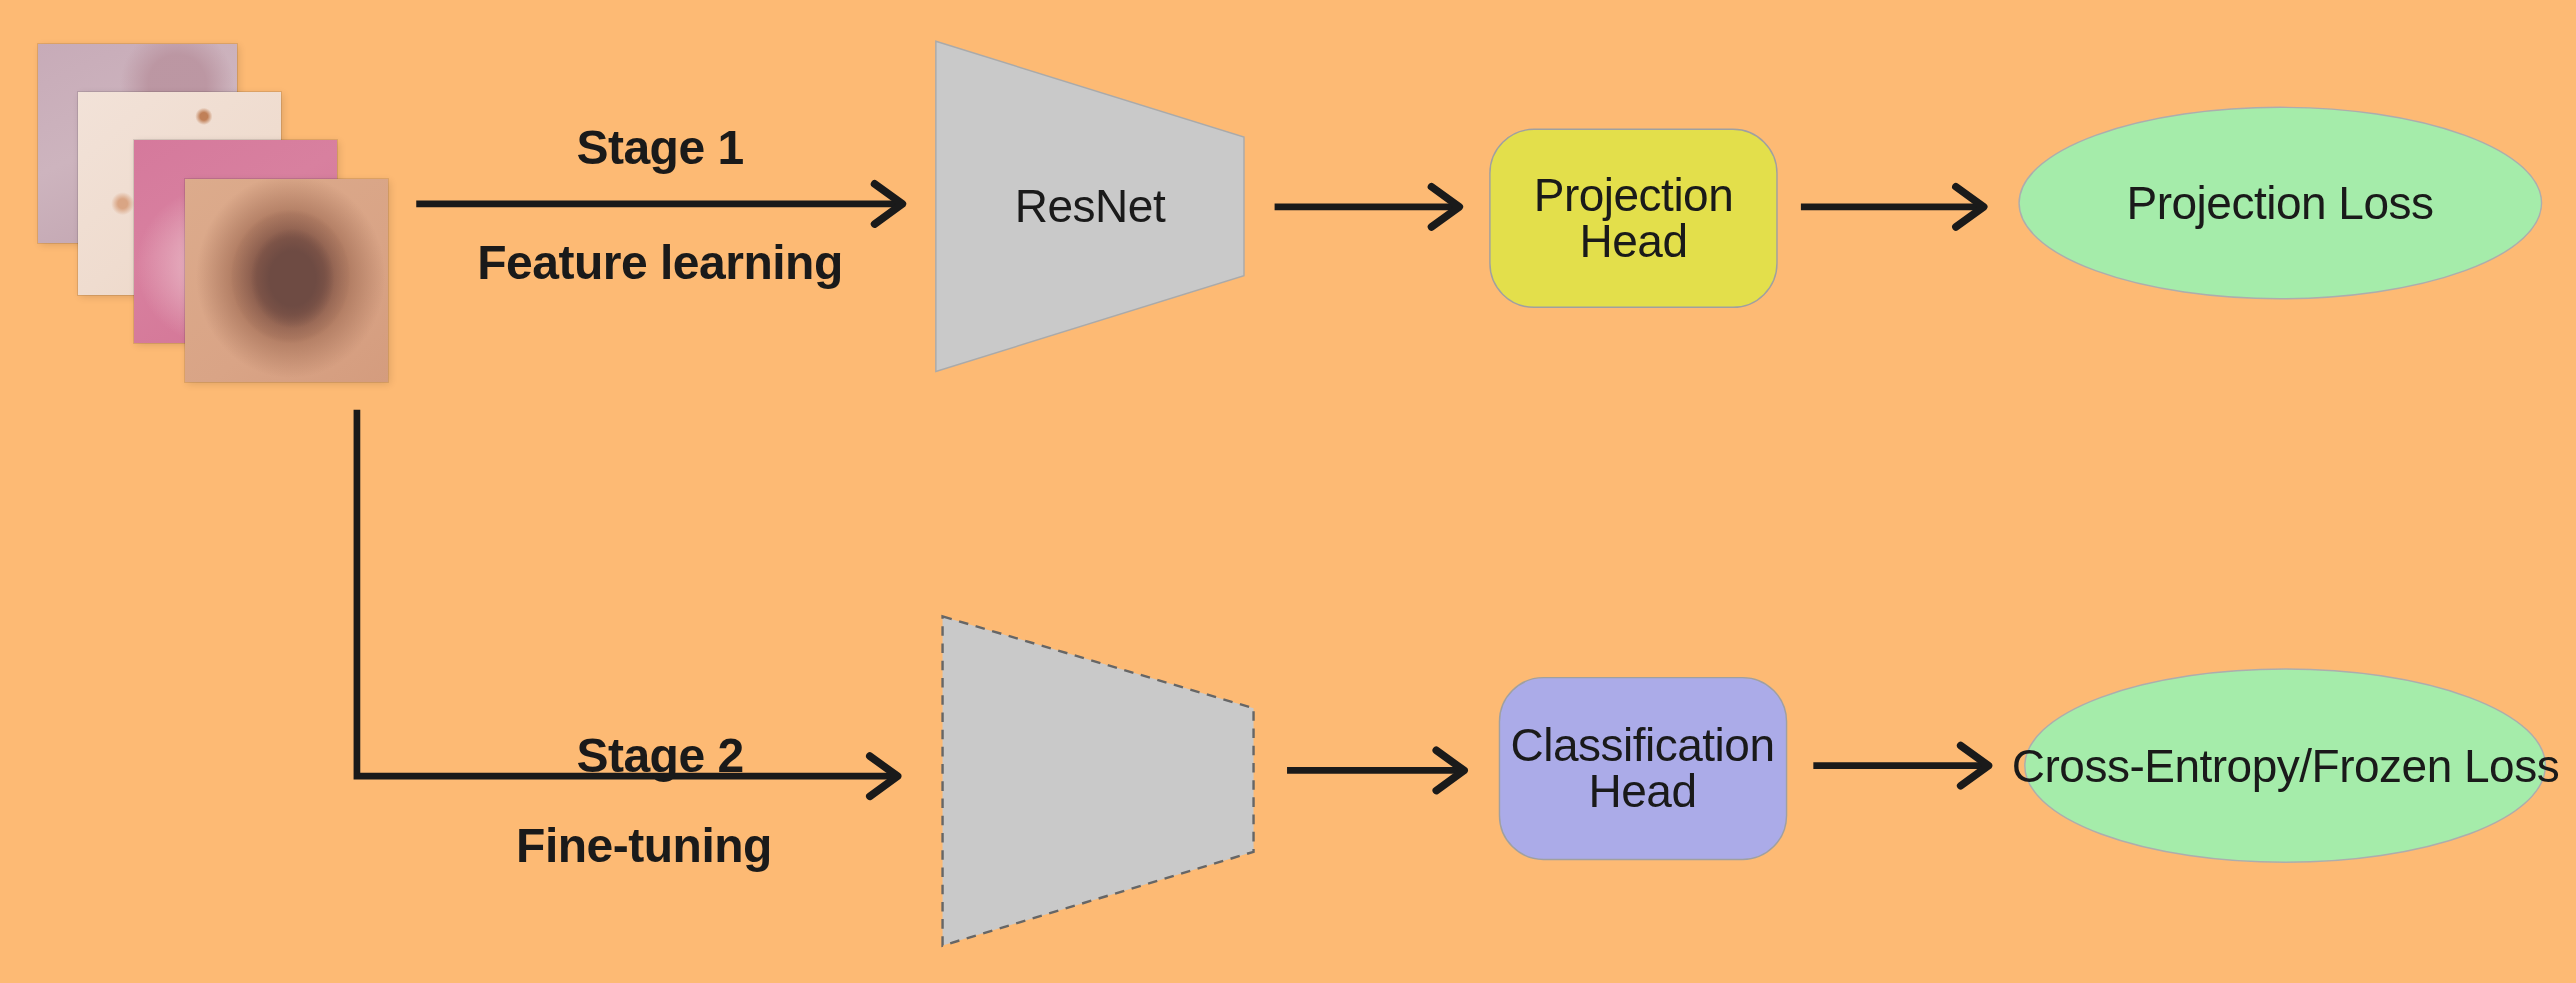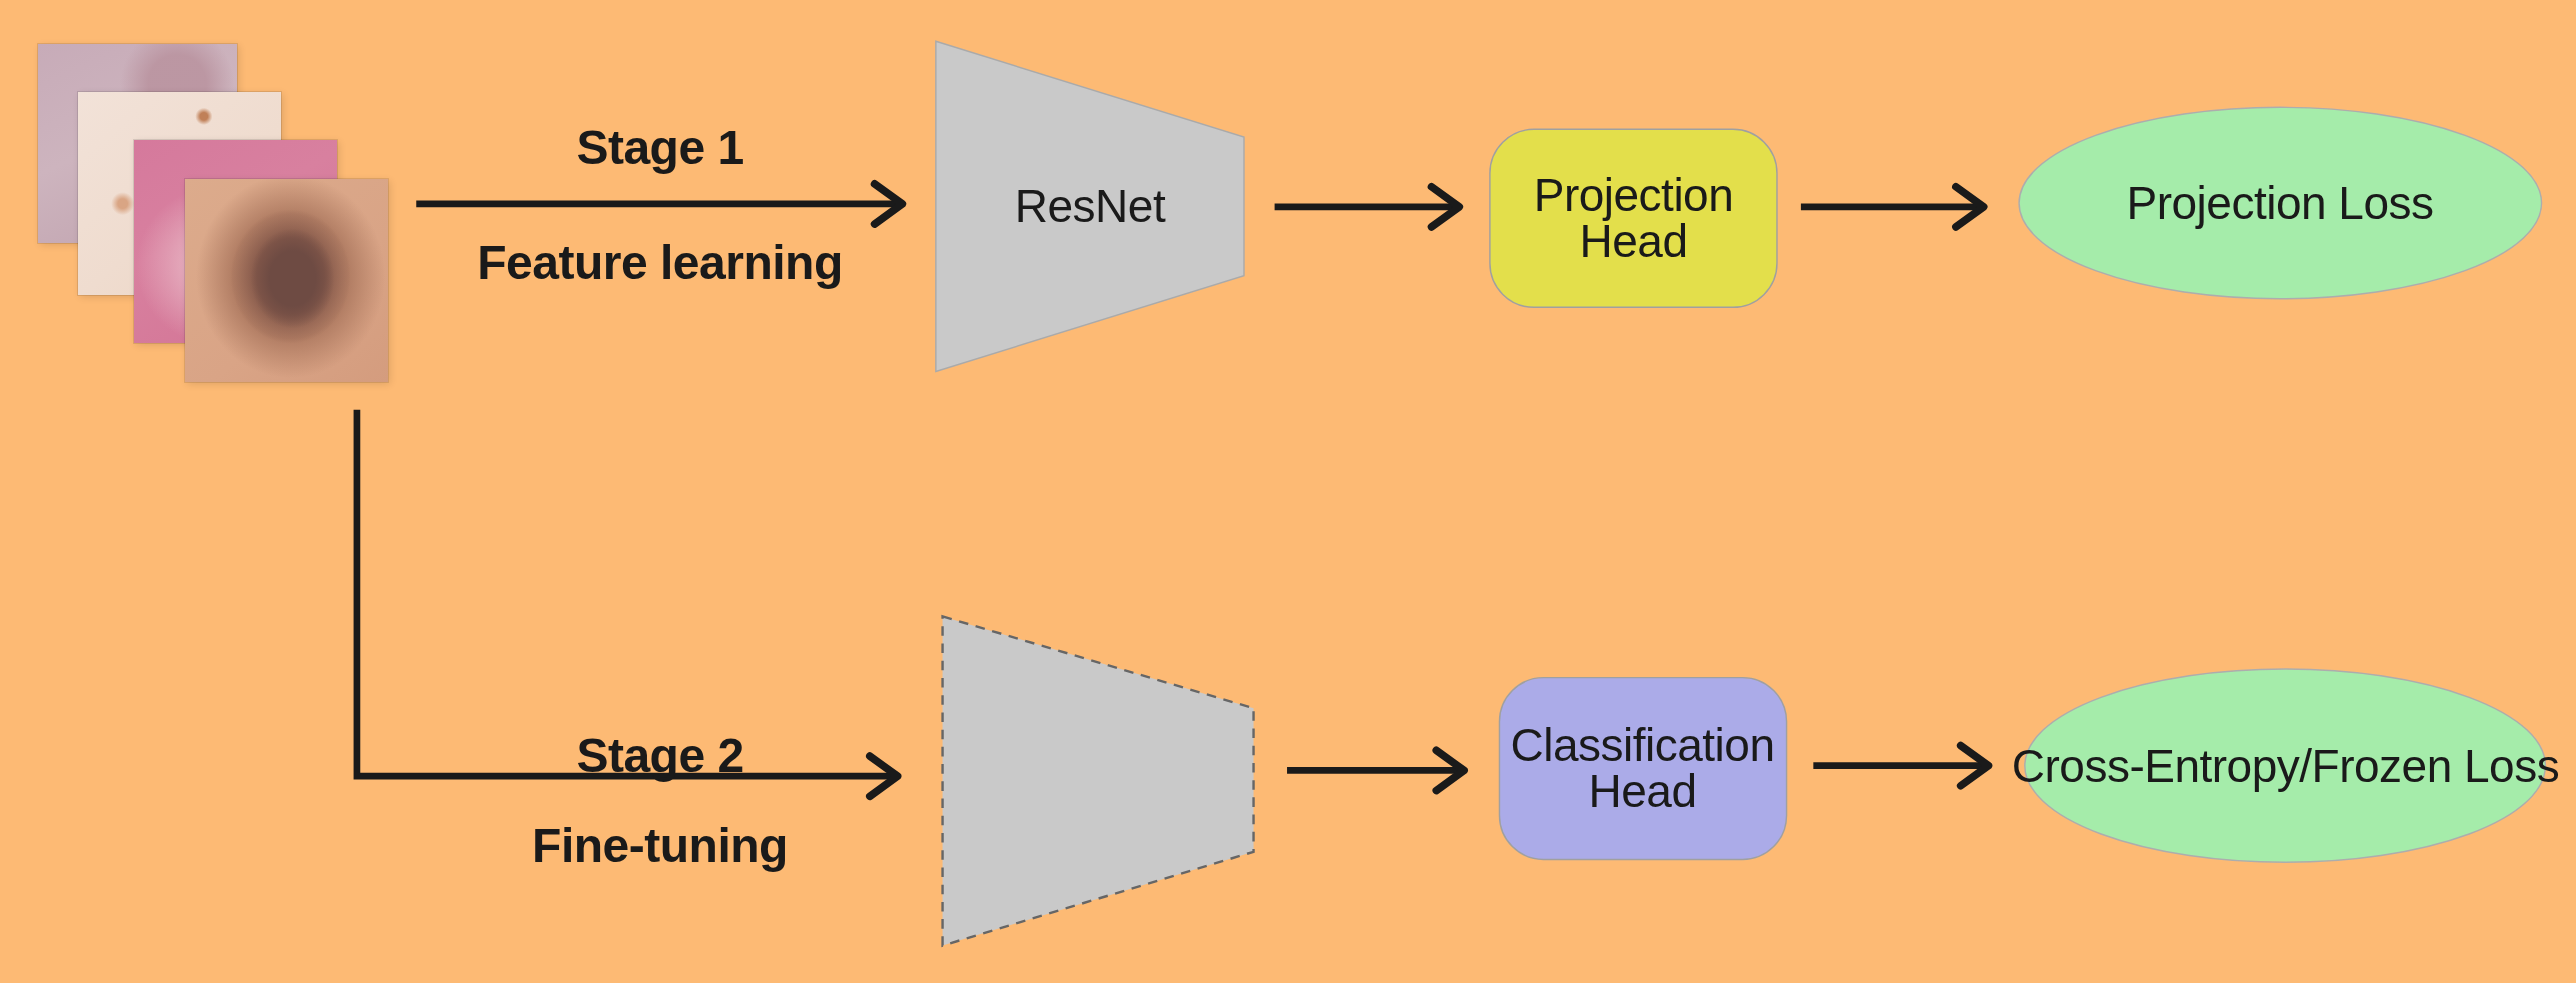--- a/index.html
+++ b/index.html
@@ -97,18 +97,18 @@
     <ellipse cx="2388" cy="800" rx="272" ry="101" stroke="#adadad" stroke-width="1.5" fill="#a5ecaa"></ellipse>
   </svg>
 
   <div class="label stage-label" style="left:421px; top:113px; width:478px; height:69px;">Stage 1</div>
   <div class="label stage-label" style="left:421px; top:228px; width:478px; height:69px;">Feature learning</div>
   <div class="label node-label" style="left:936px; top:158px; width:308px; height:96px;">ResNet</div>
   <div class="label node-label" style="left:1490px; top:129px; width:287px; height:178px; padding:0 36px;">Projection Head</div>
   <div class="label node-label nowrap" style="left:2019px; top:107px; width:522px; height:191px;">Projection Loss</div>
 
   <div class="label stage-label" style="left:421px; top:687px; width:478px; height:69px;margin-top:34px;">Stage 2</div>
-  <div class="label stage-label" style="left:421px; top:811px; width:478px; height:69px;">Fine-tuning</div>
+  <div class="label stage-label" style="left:405px; top:811px; width:478px; height:69px;">Fine-tuning</div>
   <div class="label node-label" style="left:1499px; top:677px; width:287px; height:182px; padding:0 10px;">Classification Head</div>
   <div class="label node-label nowrap" style="left:2025px; top:669px; width:521px; height:193px;">Cross-Entropy/Frozen Loss</div>
 
 </div>
 
 
 </body></html>

